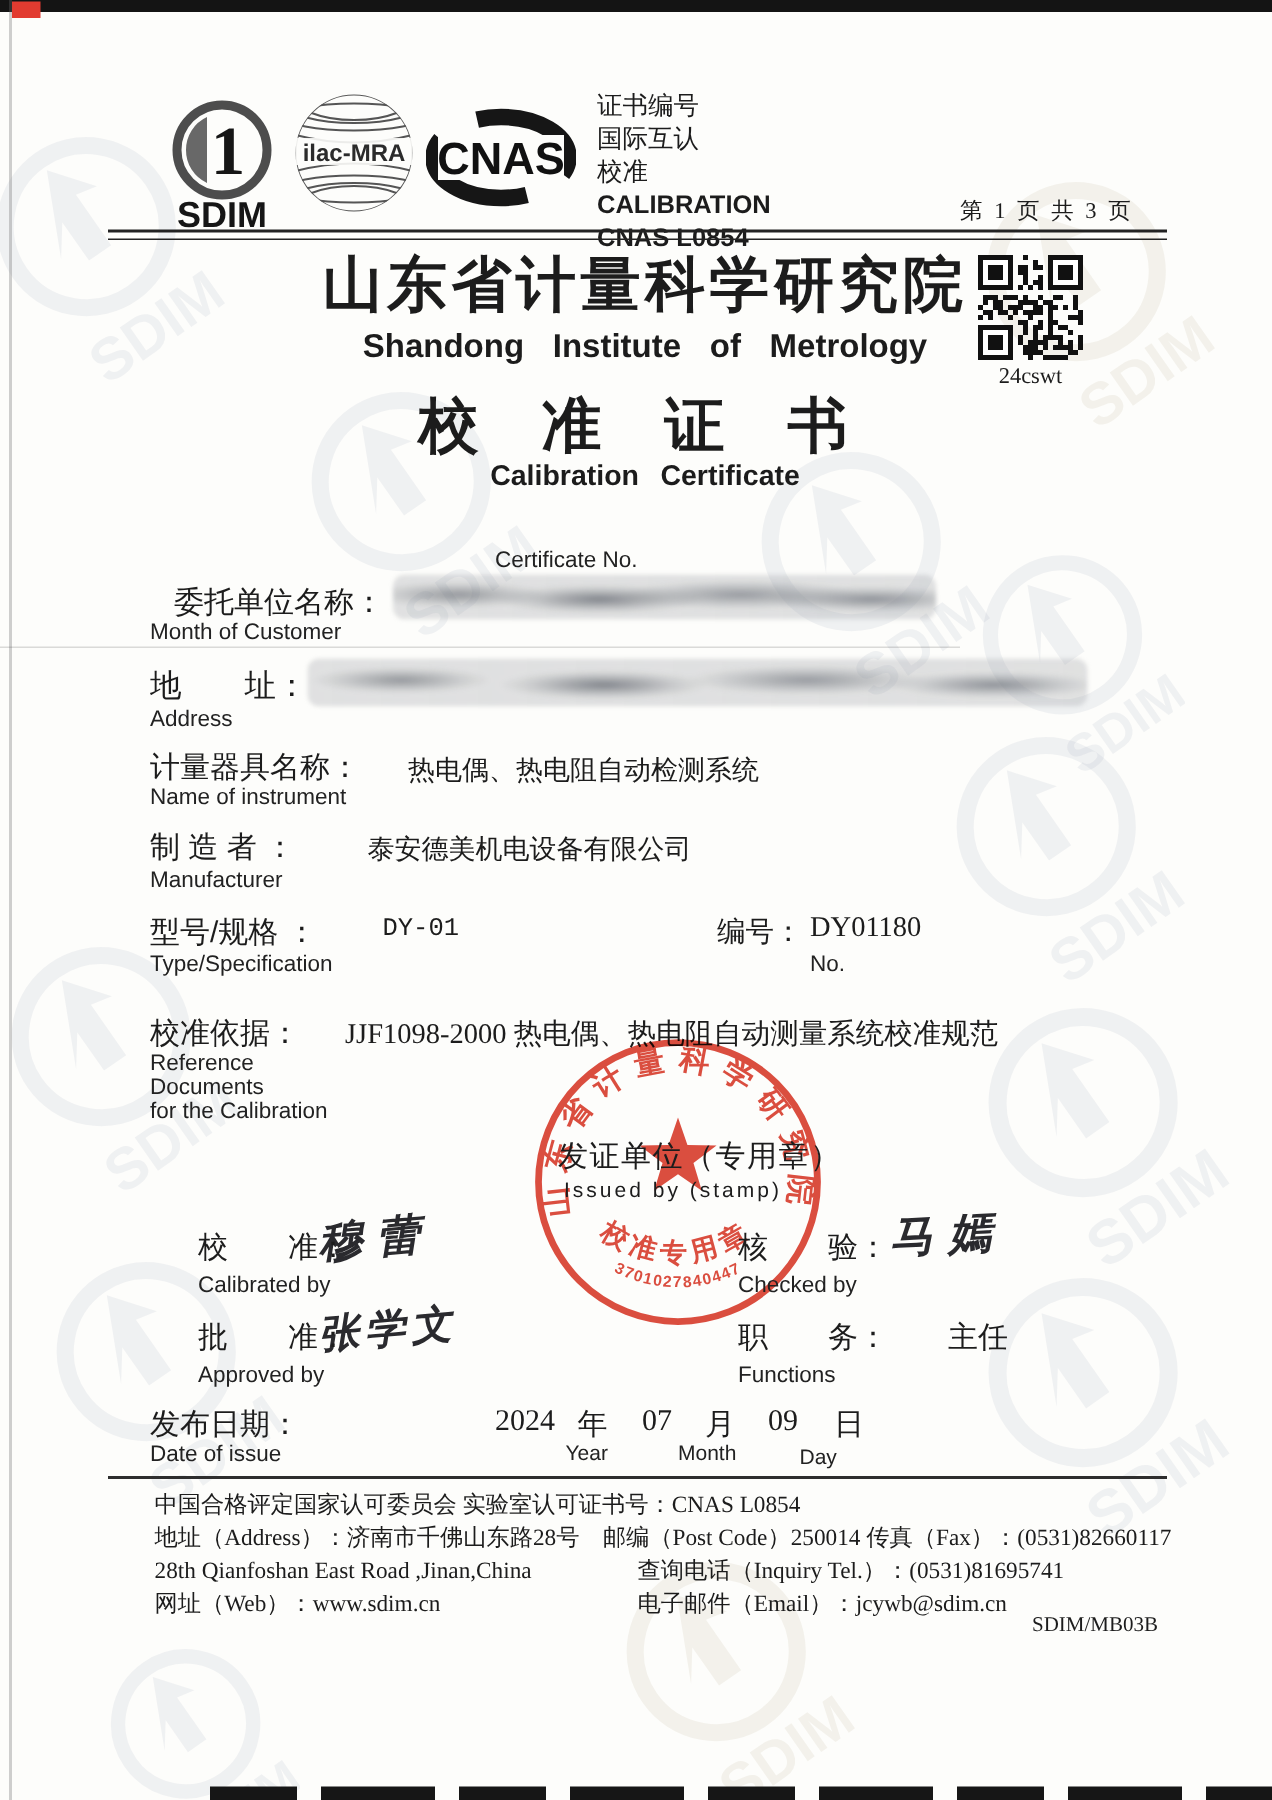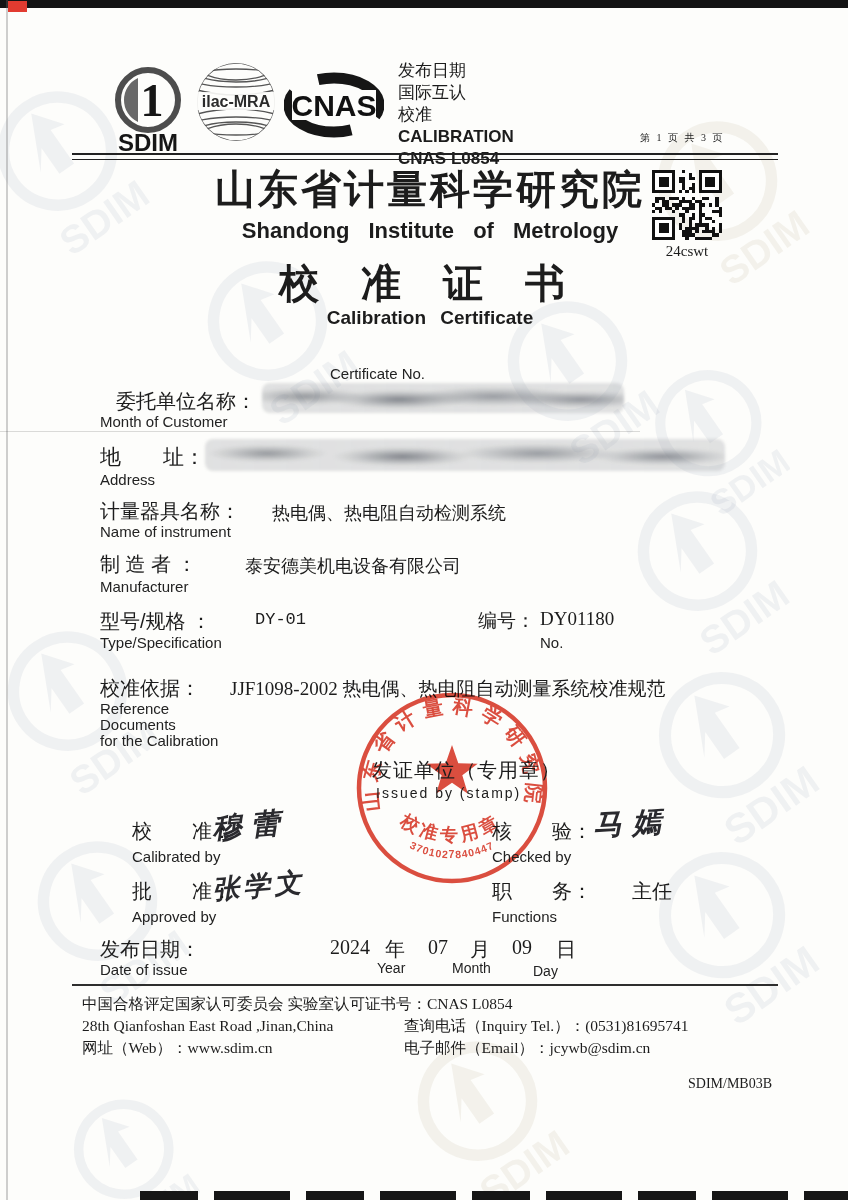--- a/index.html
+++ b/index.html
@@ -14,21 +14,21 @@
   .topbar-red{left:8px;top:1px;width:19px;height:11px;background:#e23b30;}
   .left-scanline{left:6px;top:0;width:2px;height:1200px;background:rgba(110,110,110,.32);}
   .bottombar{left:140px;top:1191px;width:708px;height:9px;
     background:repeating-linear-gradient(90deg,#161616 0 58px,transparent 58px 74px,#161616 74px 150px,transparent 150px 166px);}
   
   .wm{position:absolute;color:#9aa4b8;opacity:.13;pointer-events:none;}
   .wm.tan{color:#b9ad8e;opacity:.14;}
   
   .accred{left:398px;top:60px;line-height:22px;font-size:17px;}
   .accred .b{font-weight:bold;}
-  .pageno{left:640px;top:131px;font-family:"Liberation Serif","DejaVu Serif",serif;font-size:10px;letter-spacing:2px;}
+  .pageno{left:640px;top:131px;font-family:"Liberation Serif","DejaVu Serif",serif;font-size:15px;letter-spacing:2px;}
   .rule-double{left:72px;top:153px;width:706px;height:4px;border-top:2px solid #222;border-bottom:1px solid #222;}
   .title-cn{left:80px;top:162px;width:700px;text-align:center;font-size:40px;font-weight:bold;letter-spacing:3px;}
   .title-en{left:80px;top:218px;width:700px;text-align:center;font-size:22px;font-weight:bold;word-spacing:13px;}
   .cert-cn{left:80px;top:256px;width:700px;text-align:center;font-size:40px;font-weight:bold;letter-spacing:16px;font-family:"Liberation Serif","DejaVu Serif",serif;}
   .cert-en{left:80px;top:307px;width:700px;text-align:center;font-size:19px;font-weight:bold;word-spacing:9px;}
   .qr{left:652px;top:170px;width:70px;height:70px;}
   .qr-caption{left:645px;top:243px;width:84px;text-align:center;font-family:"Liberation Serif","DejaVu Serif",serif;font-size:15px;}
   .certno{left:300px;top:341px;font-size:19px;}
   .certno .val{font-family:"Liberation Serif","DejaVu Serif",serif;font-size:21px;letter-spacing:.5px;}
   .certno-en{left:330px;top:365px;font-size:14px;}
@@ -48,21 +48,21 @@
   .scanline-h{left:0;top:431px;width:640px;height:1px;background:rgba(60,60,60,.18);}
   
   .stamp{left:350px;top:686px;width:204px;height:204px;mix-blend-mode:multiply;opacity:.9;}
   .issued-cn{left:372px;top:757px;font-size:20px;letter-spacing:1px;z-index:3;}
   .issued-en{left:376px;top:785px;font-size:14px;letter-spacing:2px;z-index:3;}
   .sig{font-size:29px;color:#2a2a2e;letter-spacing:10px;transform:rotate(-5deg);font-style:italic;font-weight:bold;font-family:"DejaVu Serif","Liberation Serif",serif;}
   .z3{z-index:3;margin-left:32px;}
   .rule-single{left:72px;top:984px;width:706px;height:2px;background:#2e2e2e;}
   
   .footer{left:82px;top:993px;width:700px;font-family:"Liberation Serif","DejaVu Serif",serif;font-size:15.5px;line-height:22px;}
-  .footer .row{white-space:nowrap;}
+  .footer .row{white-space:nowrap;margin-left:21px;}
   .fl{display:inline-block;width:322px;}
   .form-code{left:688px;top:1076px;font-family:"Liberation Serif","DejaVu Serif",serif;font-size:14px;}
 </style>
 </head>
 <body>
 
 <div class="sheet">
 
   <svg width="0" height="0" style="position:absolute">
     <defs>
@@ -144,21 +144,21 @@
     <text x="42" y="47" text-anchor="middle" font-weight="bold" font-size="16" fill="#2b2b2b">ilac-MRA</text>
   </svg>
 
   <svg class="abs" style="left:284px;top:72px" width="100" height="66" viewBox="0 0 100 66">
     <ellipse cx="50" cy="33" rx="45" ry="27" fill="none" stroke="#161616" stroke-width="11" stroke-dasharray="88 28 88 28" stroke-dashoffset="-40"></ellipse>
     <rect x="8" y="18" width="84" height="30" fill="#fdfdfb"></rect>
     <text x="50" y="44" text-anchor="middle" font-weight="bold" font-size="30" letter-spacing="0" fill="#111">CNAS</text>
   </svg>
 
   <div class="abs accred">
-    <div>发布日期</div>
+    <div>证书编号</div>
     <div>国际互认</div>
     <div>校准</div>
     <div class="b">CALIBRATION</div>
     <div class="b">CNAS L0854</div>
   </div>
 
   <div class="abs pageno">第 1 页 共 3 页</div>
   <div class="abs rule-double"></div>
 
   <div class="abs title-cn">山东省计量科学研究院</div>
@@ -320,21 +320,21 @@
   <div class="abs lab-en" style="left:100px;top:578px">Manufacturer</div>
 
   <div class="abs lab-cn" style="left:100px;top:608px">型号/规格 ：</div>
   <div class="abs val-mono" style="left:255px;top:610px;font-size:17px">DY-01</div>
   <div class="abs lab-en" style="left:100px;top:634px">Type/Specification</div>
   <div class="abs" style="left:478px;top:608px;font-size:19px">编号：</div>
   <div class="abs val-serif" style="left:540px;top:608px;font-size:19px">DY01180</div>
   <div class="abs lab-en" style="left:540px;top:634px">No.</div>
 
   <div class="abs lab-cn" style="left:100px;top:675px">校准依据：</div>
-  <div class="abs val-serif" style="left:230px;top:676px;font-size:19px">JJF1098-2002 热电偶、热电阻自动测量系统校准规范</div>
+  <div class="abs val-serif" style="left:230px;top:676px;font-size:19px">JJF1098-2000 热电偶、热电阻自动测量系统校准规范</div>
   <div class="abs lab-en" style="left:100px;top:700px">Reference</div>
   <div class="abs lab-en" style="left:100px;top:716px">Documents</div>
   <div class="abs lab-en" style="left:100px;top:732px">for the Calibration</div>
 
   <svg class="abs stamp" viewBox="0 0 204 204">
     <g fill="#d93a2b">
       <circle cx="102" cy="102" r="93" fill="none" stroke="#d93a2b" stroke-width="4.5"></circle>
       <path id="arcTop" d="M 31.5,127.7 A 75 75 0 1 1 172.5,127.7" fill="none"></path>
       <text font-size="20" font-weight="bold" letter-spacing="8">
         <textPath href="#arcTop" startOffset="50%" text-anchor="middle">山东省计量科学研究院</textPath>
@@ -379,18 +379,19 @@
   <div class="abs val-serif" style="left:512px;top:936px;font-size:20px">09</div>
   <div class="abs lab-cn" style="left:556px;top:936px">日</div>
   <div class="abs lab-en" style="left:377px;top:960px;font-size:14px">Year</div>
   <div class="abs lab-en" style="left:452px;top:960px;font-size:14px">Month</div>
   <div class="abs lab-en" style="left:533px;top:963px;font-size:14px">Day</div>
 
   <div class="abs rule-single"></div>
 
   <div class="abs footer">
     <div class="row">中国合格评定国家认可委员会 实验室认可证书号：CNAS L0854</div>
+    <div class="row">地址（Address）：济南市千佛山东路28号　邮编（Post Code）250014 传真（Fax）：(0531)82660117</div>
     <div class="row"><span class="fl">28th Qianfoshan East Road ,Jinan,China</span><span>查询电话（Inquiry Tel.）：(0531)81695741</span></div>
     <div class="row"><span class="fl">网址（Web）：www.sdim.cn</span><span>电子邮件（Email）：jcywb@sdim.cn</span></div>
   </div>
   <div class="abs form-code">SDIM/MB03B</div>
 
 </div>
 
 </body></html>

